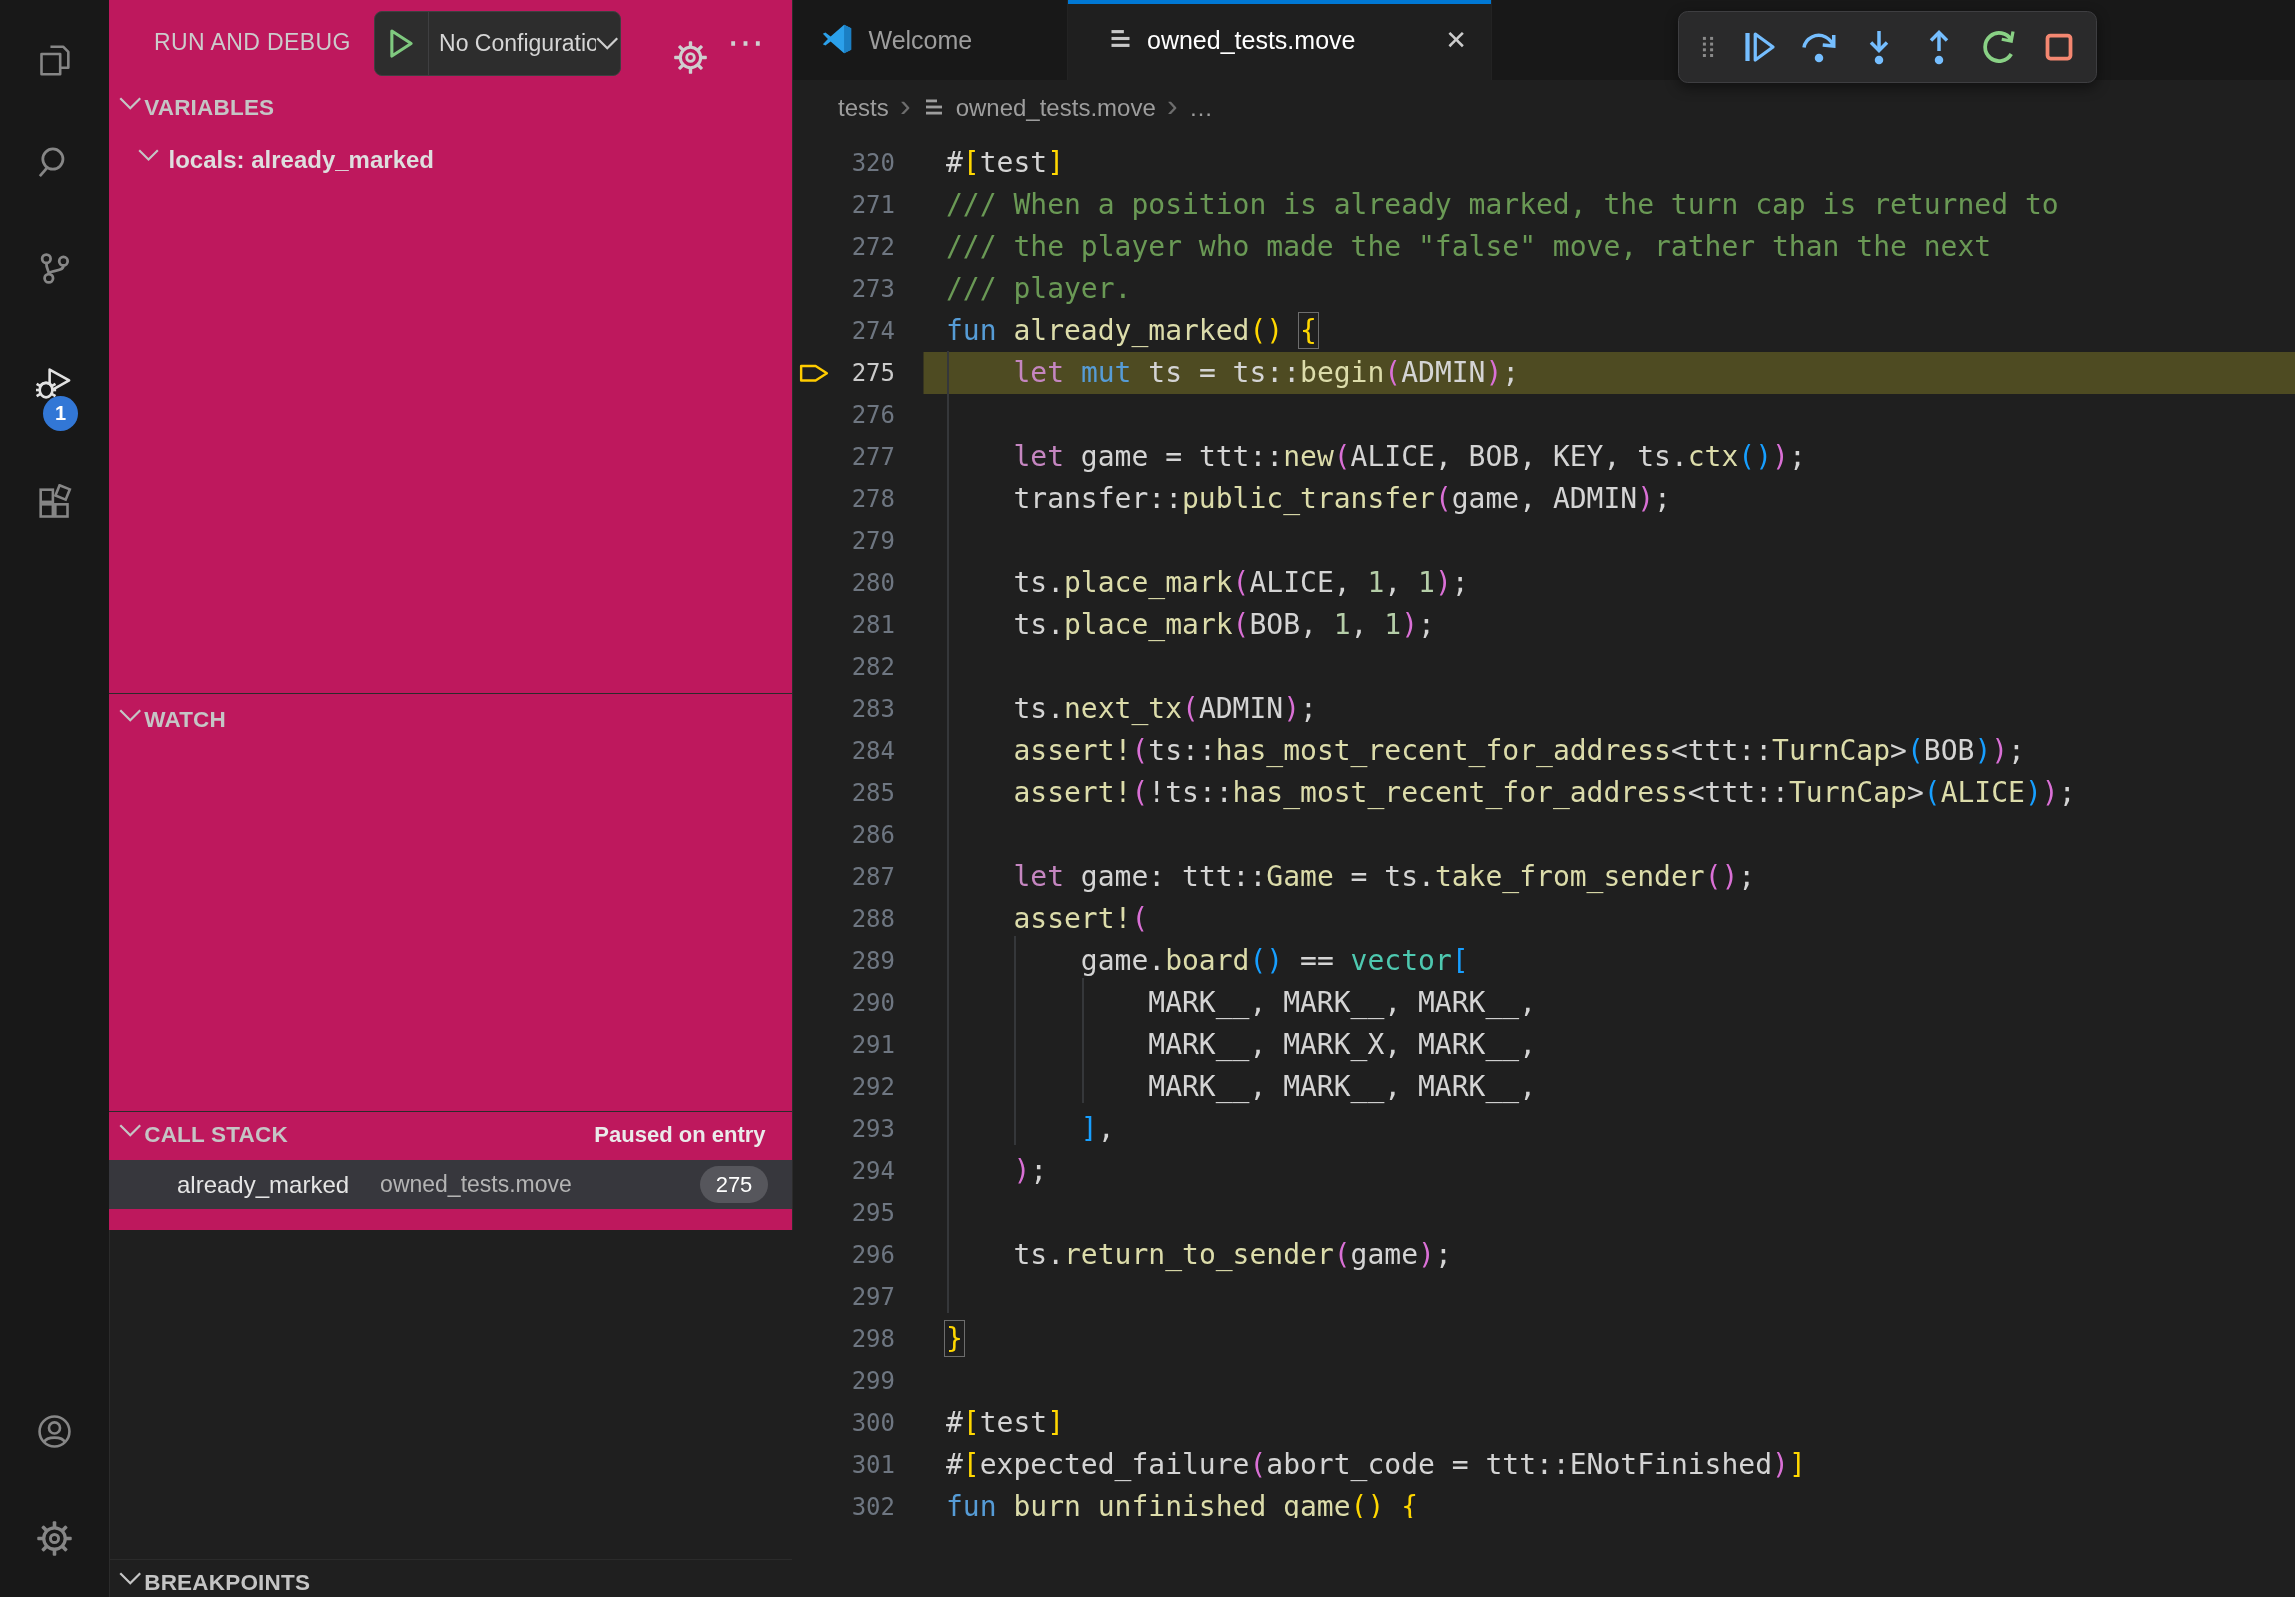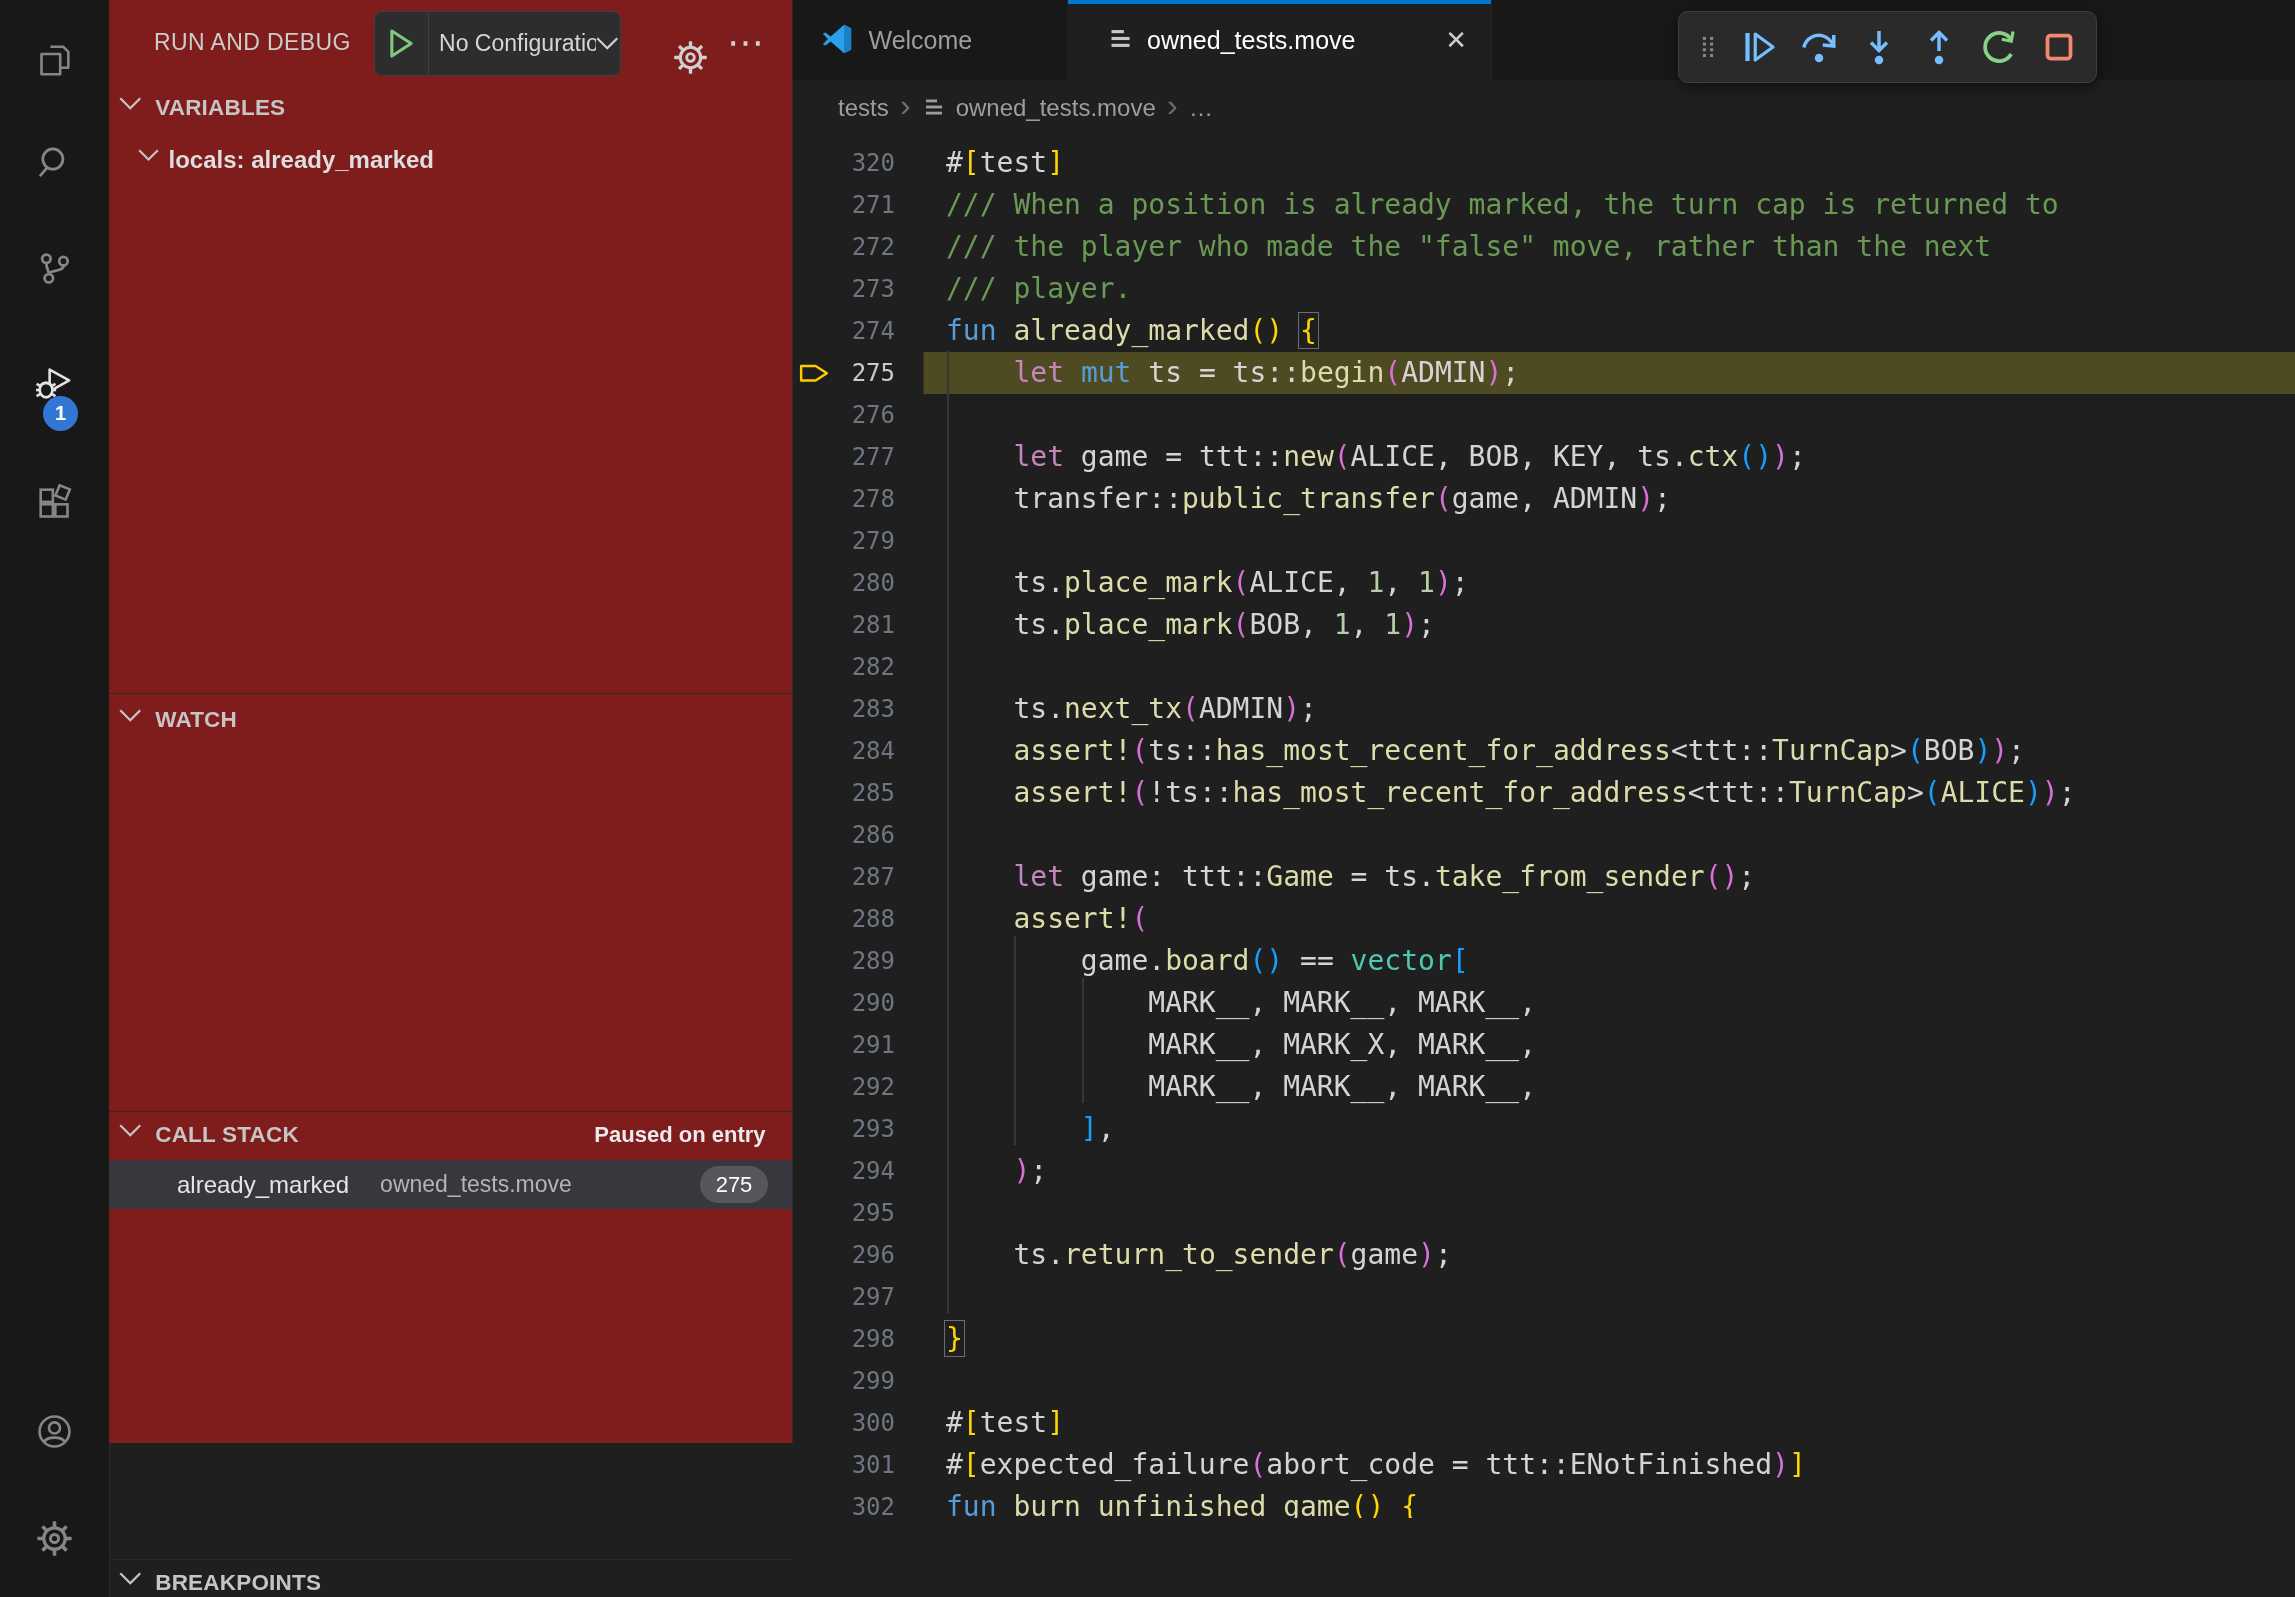--- a/index.html
+++ b/index.html
@@ -7,33 +7,33 @@
         font-family:"Liberation Sans",sans-serif;-webkit-font-smoothing:antialiased;}
 
   
   .activitybar{position:absolute;left:0;top:0;width:109px;height:1597px;background:#181818;border-right:0.8px solid #2b2b2b;}
   .ab-item{position:absolute;left:35px;width:39px;height:39px;}
   .ab-item svg{width:39px;height:39px;display:block;}
   .ab-badge{position:absolute;left:8px;top:31px;width:35px;height:35px;border-radius:50%;background:#3277d6;
             color:#fff;font-size:20px;font-weight:bold;display:flex;align-items:center;justify-content:center;}
 
   
-  .sidebar{position:absolute;left:109px;top:0;width:683px;height:1443px;background:#7f1d1d;border-right:0.8px solid #2b2b2b;}
+  .sidebar{position:absolute;left:109px;top:0;width:683px;height:1230px;background:#be185d;border-right:0.8px solid #2b2b2b;}
   .side-title{position:absolute;left:45px;top:29px;font-size:23px;color:#cccccc;letter-spacing:0.4px;white-space:nowrap;}
   .launch-btn{position:absolute;left:265px;top:10.5px;width:245px;height:63px;background:#2d2d2d;border:0.8px solid #3f3f41;
               border-radius:8px;display:flex;align-items:center;}
   .launch-play{width:54px;height:100%;display:flex;align-items:center;justify-content:center;border-right:0.8px solid #3f3f41;}
   .launch-label{width:159px;overflow:hidden;white-space:nowrap;color:#d6d6d6;font-size:23px;padding-left:9.7px;}
   .launch-chevron{width:24px;display:flex;align-items:center;}
   .side-gear{position:absolute;left:563px;top:39px;}
   .side-more{position:absolute;left:618px;top:21px;font-size:37px;color:#d0d0d0;}
 
   .sec-header{position:absolute;left:0;right:0;height:45px;display:flex;align-items:center;}
   .sec-chevron{margin-left:9.7px;width:22.5px;height:22.5px;flex:none;}
-  .sec-label{margin-left:14px;font-size:22.5px;font-weight:bold;color:#c5c5c5;letter-spacing:0.2px;}
+  .sec-label{margin-left:3px;font-size:22.5px;font-weight:bold;color:#c5c5c5;letter-spacing:0.2px;}
   .sec-border{position:absolute;left:0;right:0;height:0;border-top:0.8px solid #2b2b2b;}
   .scope-row{position:absolute;left:0;right:0;top:137px;height:45px;display:flex;align-items:center;}
   .scope-row .sec-chevron{margin-left:29px;}
   .scope-label{margin-left:8px;font-size:24px;font-weight:bold;color:#dedede;}
   .cs-status{position:absolute;right:26.5px;top:0;height:45px;display:flex;align-items:center;
              font-size:22px;font-weight:600;color:#eaeaea;}
   .frame-row{position:absolute;left:0;right:0;top:48px;height:49px;background:#37373d;display:flex;align-items:center;}
   .frame-name{margin-left:68px;font-size:24px;color:#e4e4e4;}
   .frame-file{margin-left:31px;font-size:23px;color:#b4b4b4;}
   .frame-badge{position:absolute;right:24px;width:68px;height:37px;border-radius:18.5px;background:#56565c;

